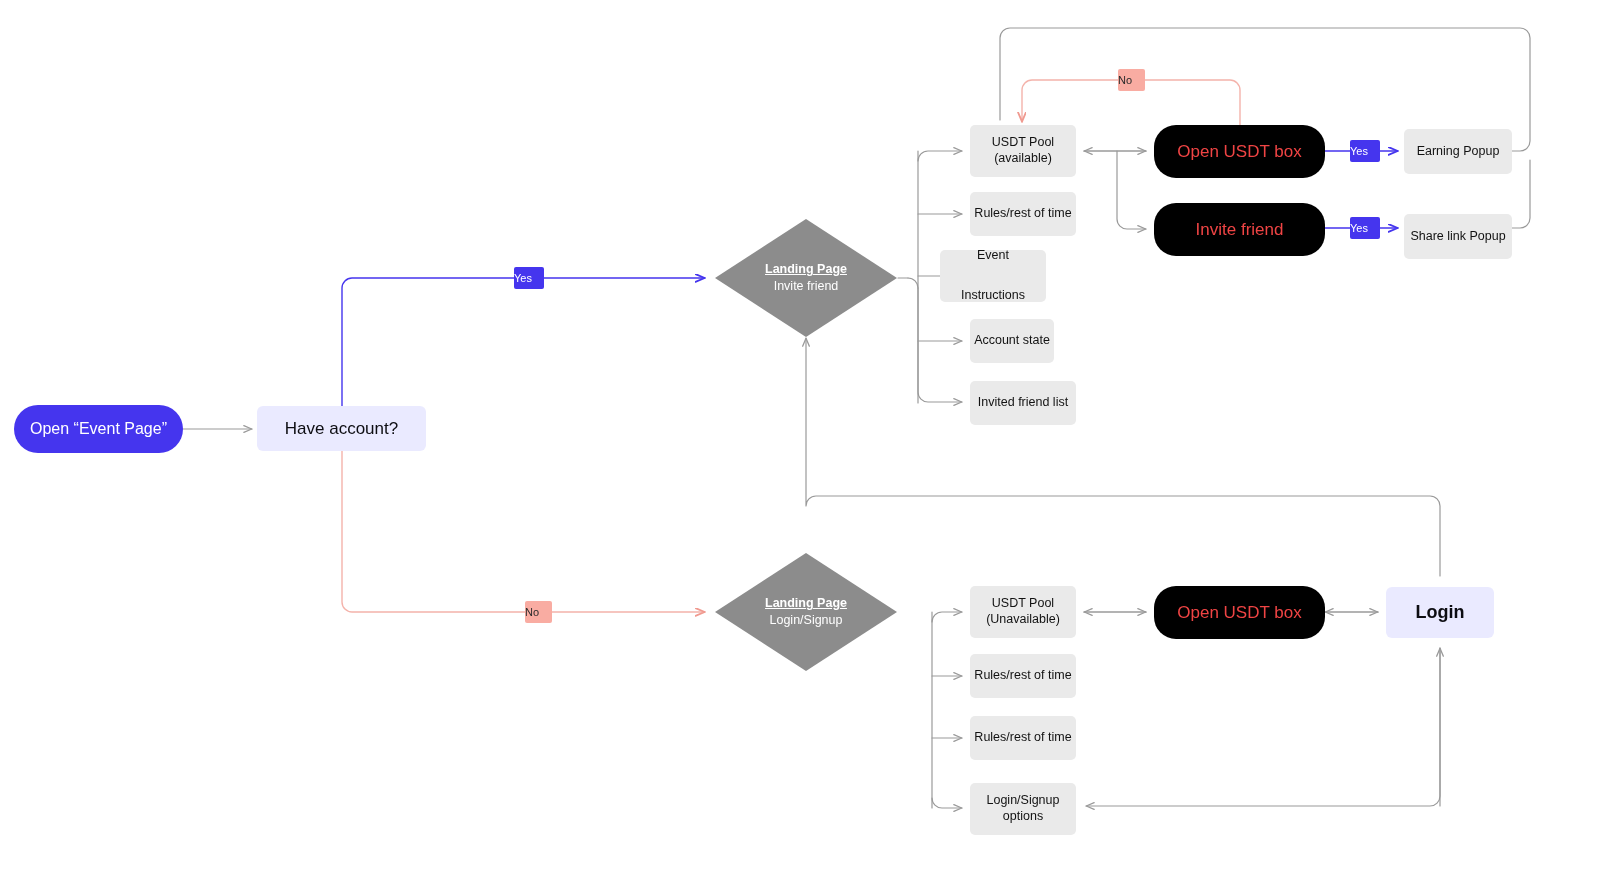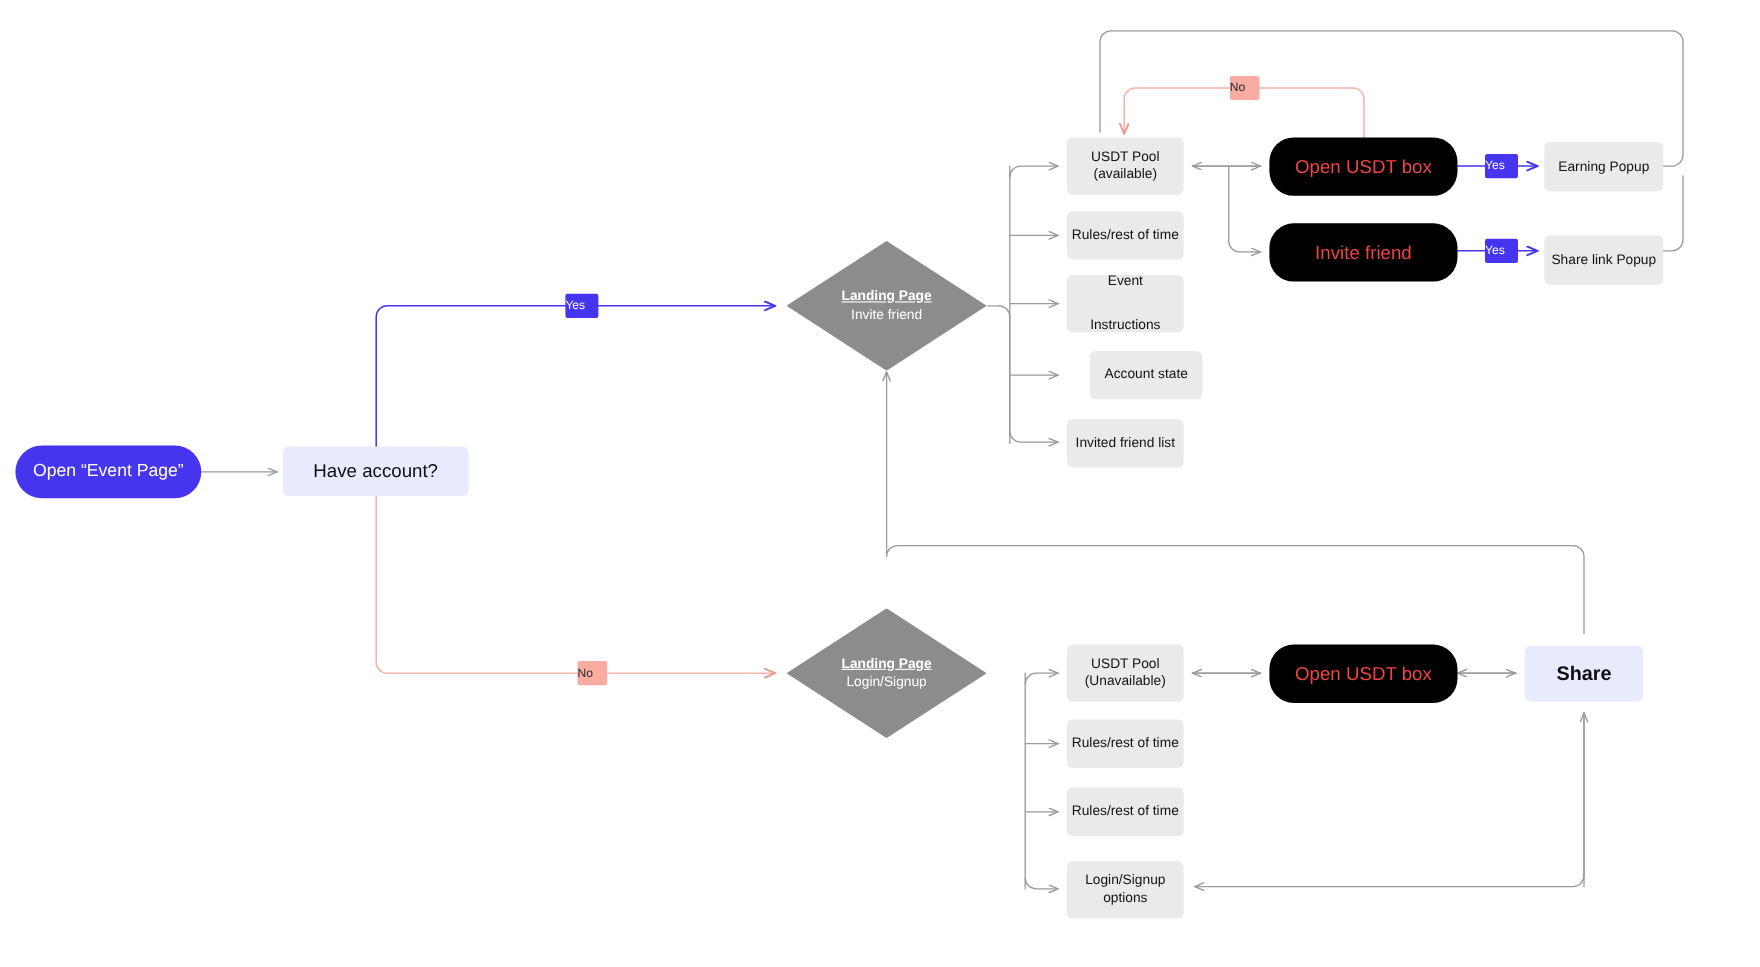--- a/index.html
+++ b/index.html
@@ -197,26 +197,26 @@
 
   <div class="node n-card" style="left:970px; top:125px; width:106px; height:52px;">
     <span>USDT Pool</span>
     <span>(available)</span>
   </div>
 
   <div class="node n-card" style="left:970px; top:192px; width:106px; height:44px;">
     <span>Rules/rest of time</span>
   </div>
 
-  <div class="node n-card" style="left:970px; top:250px; width:106px; height:52px;gap:24px;">
+  <div class="node n-card" style="left:940px; top:250px; width:106px; height:52px;gap:24px;">
     <span>Event</span>
     <span>Instructions</span>
   </div>
 
-  <div class="node n-card" style="left:991px; top:319px; width:102px; height:44px;">
+  <div class="node n-card" style="left:970px; top:319px; width:84px; height:44px;">
     <span>Account state</span>
   </div>
 
   <div class="node n-card" style="left:970px; top:381px; width:106px; height:44px;">
     <span>Invited friend list</span>
   </div>
 
   <div class="node n-black" style="left:1154px; top:125px; width:171px; height:53px;">
     <span>Open USDT box</span>
   </div>
@@ -249,21 +249,21 @@
   <div class="node n-card" style="left:970px; top:783px; width:106px; height:52px;">
     <span>Login/Signup</span>
     <span>options</span>
   </div>
 
   <div class="node n-black" style="left:1154px; top:586px; width:171px; height:53px;">
     <span>Open USDT box</span>
   </div>
 
   <div class="node n-lav bold" style="left:1386px; top:587px; width:108px; height:51px;">
-    <span>Share</span>
+    <span>Login</span>
   </div>
 
   <div class="elabel yes" style="left:514px; top:267px; width:30px;">
     <span>Yes</span>
   </div>
 
   <div class="elabel no" style="left:525px; top:601px; width:27px;">
     <span>No</span>
   </div>
 

